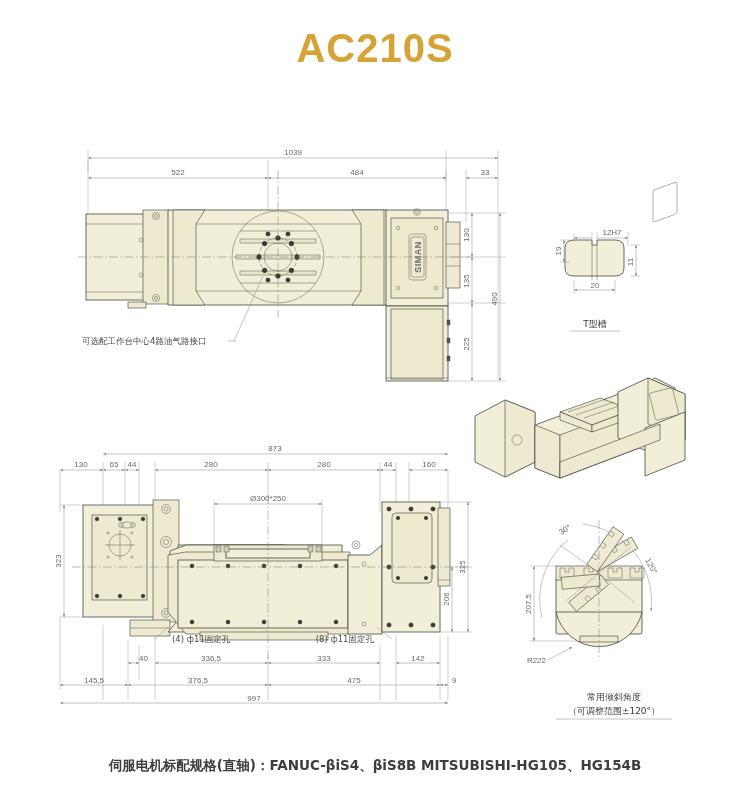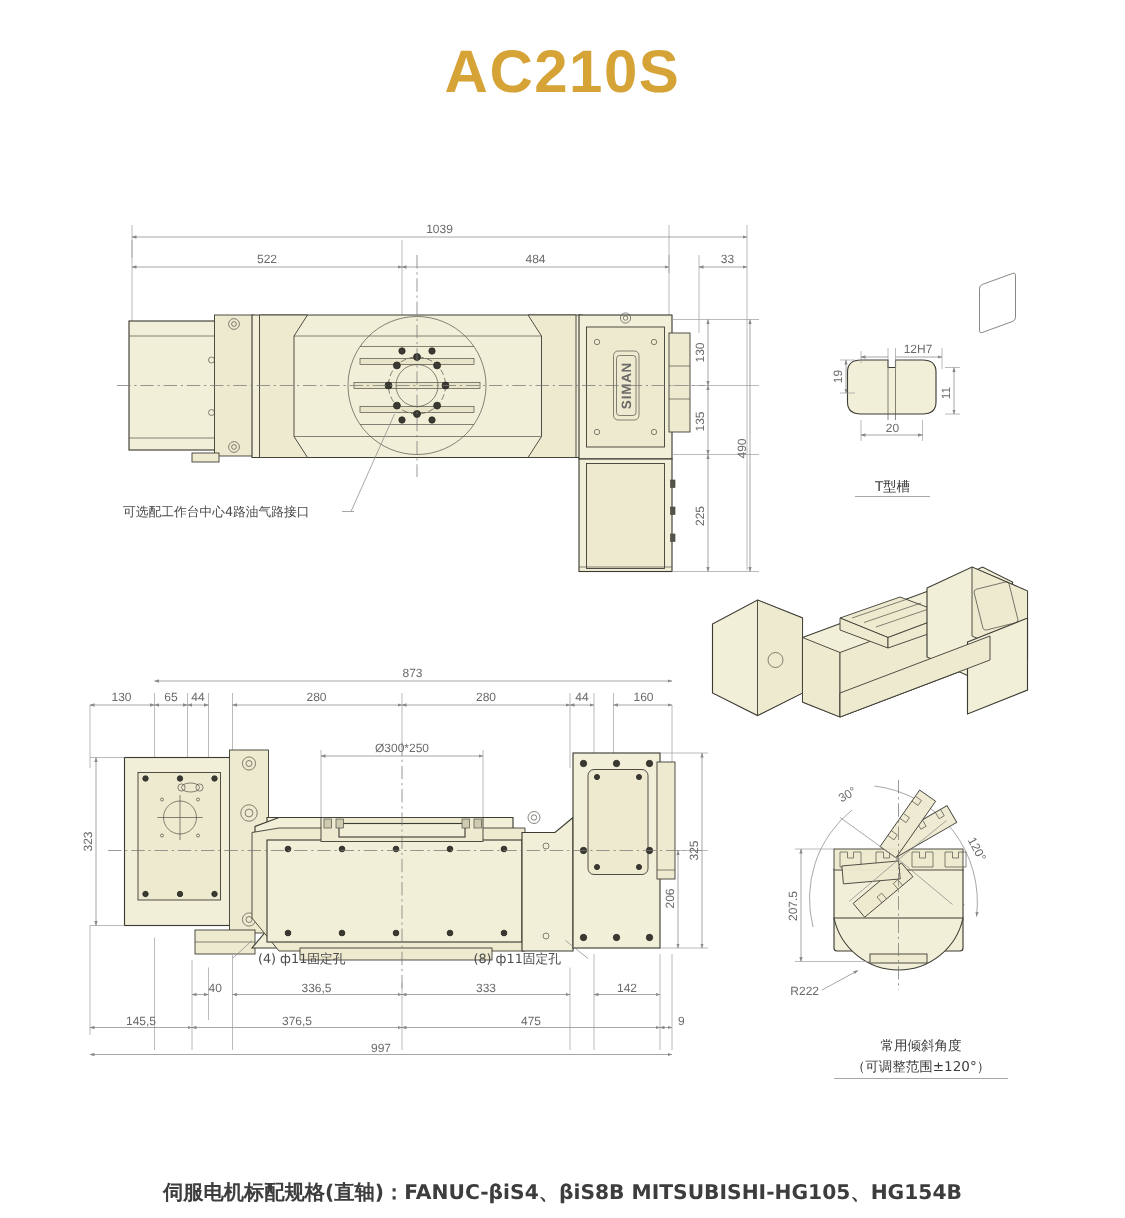--- a/index.html
+++ b/index.html
@@ -11,21 +11,20 @@
   }
   #page-title{
     position:absolute;left:0;top:26px;width:750px;text-align:center;
     font-size:40px;font-weight:bold;color:#d6a336;letter-spacing:1px;
   }
   #drawing{position:absolute;left:0;top:0;width:750px;height:812px;}
   #footer-note{
     position:absolute;left:0;top:757px;width:750px;text-align:center;
     font-size:13.5px;color:#3d3d3d;font-weight:bold;
     font-family:"DejaVu Sans","Liberation Sans",sans-serif;
-    margin-top:29px;
   }
   svg text{font-family:"Liberation Sans","DejaVu Sans",sans-serif;fill:#6a6a6a;}
   .dimtxt{font-size:8px;}
   .cntxt{font-size:8.5px;fill:#4a4a4a;font-family:"DejaVu Sans",sans-serif;}
   .captxt{font-size:9px;fill:#3a3a3a;font-family:"DejaVu Sans",sans-serif;}
   .dl{stroke:#8a8a8a;stroke-width:.5;fill:none;}
   .ext{stroke:#9a9a9a;stroke-width:.45;fill:none;}
   .ol{stroke:#3c3c33;stroke-width:.75;fill:#f2efd9;}
   .ol2{stroke:#3c3c33;stroke-width:.6;fill:#eeead0;}
   .thin{stroke:#4a4a42;stroke-width:.45;fill:none;}

